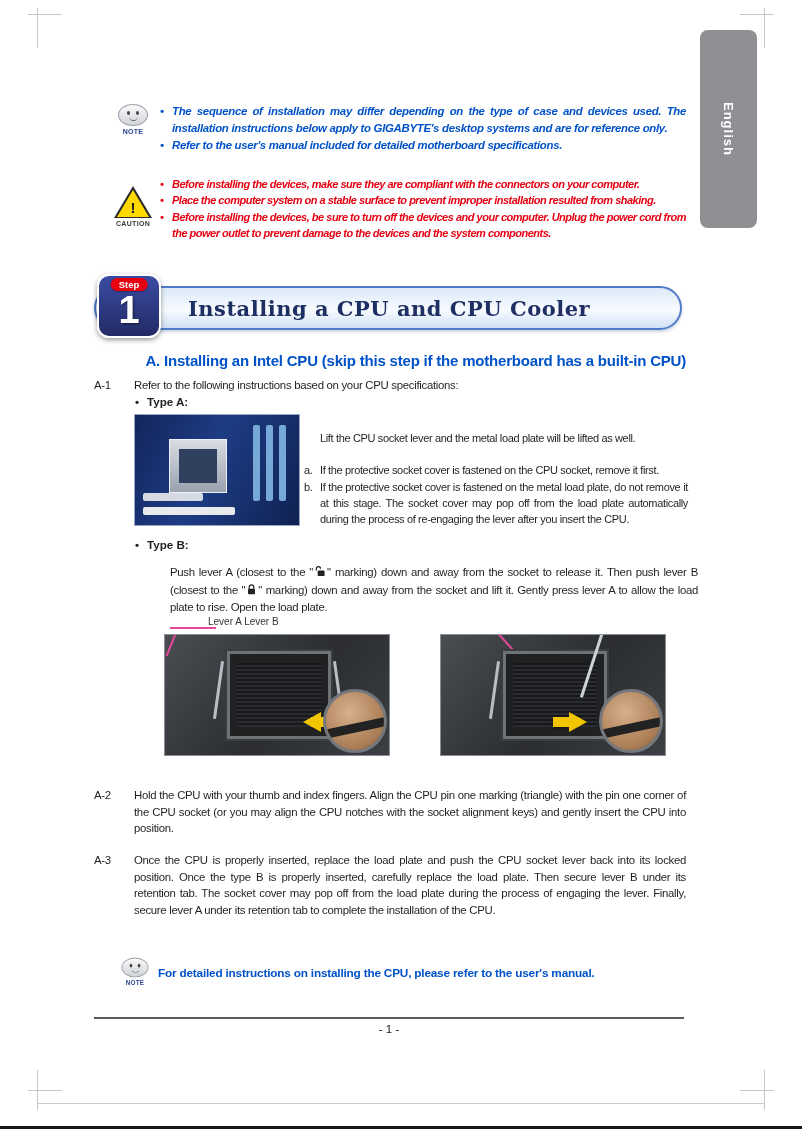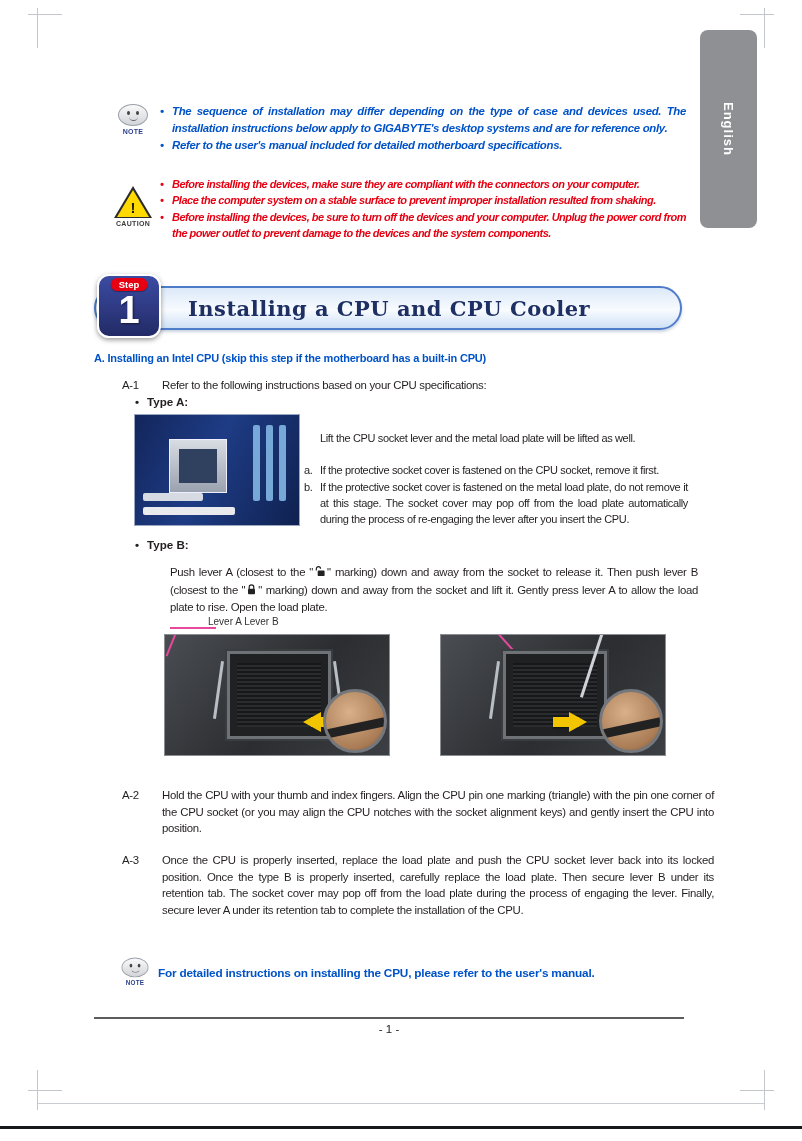--- a/index.html
+++ b/index.html
@@ -60,22 +60,22 @@
               background:linear-gradient(#3c4ba3,#222b66);border:2px solid #fff;
               box-shadow:0 2px 5px rgba(0,0,0,.4);}
   .step-badge .tag{position:absolute;top:2px;left:50%;transform:translateX(-50%);
               background:var(--step-red,#E60012);color:#fff;font-size:9.5px;font-weight:bold;
               padding:1px 8px;border-radius:8px;white-space:nowrap;box-shadow:0 1px 1px rgba(0,0,0,.3);}
   .step-badge .num{position:absolute;left:0;right:0;top:13px;text-align:center;color:#fff;
               font-size:38px;font-weight:bold;text-shadow:1px 1px 2px rgba(0,0,0,.5);}
 
   
   .section-heading{position:absolute;left:94px;top:352px;width:592px;margin:0;
-              font-size:11px;font-weight:bold;color:var(--note-blue,#0052C8);letter-spacing:-0.2px;}
-  .np{position:absolute;left:94px;width:592px;display:flex;font-size:11.4px;letter-spacing:-0.3px;line-height:1.45;margin-left:28px;}
+              font-size:15px;font-weight:bold;color:var(--note-blue,#0052C8);letter-spacing:-0.2px;text-align:right;}
+  .np{position:absolute;left:94px;width:592px;display:flex;font-size:11.4px;letter-spacing:-0.3px;line-height:1.45;}
   .np .lbl{width:40px;flex:none;}
   .np .txt{flex:1;text-align:justify;}
   .np-a1{top:377px;} .np-a2{top:787px;} .np-a3{top:852px;}
   .type-bullet{position:absolute;left:134px;font-size:11.6px;font-weight:bold;padding-left:13px;}
   .type-bullet::before{content:"•";position:absolute;left:1px;}
   .type-a-pos{top:395px;} .type-b-pos{top:538px;}
 
   .type-a-text{position:absolute;left:304px;top:414px;width:384px;
                font-size:11px;letter-spacing:-0.35px;line-height:1.48;}
   .type-a-text p{margin:16px;text-align:justify;}

